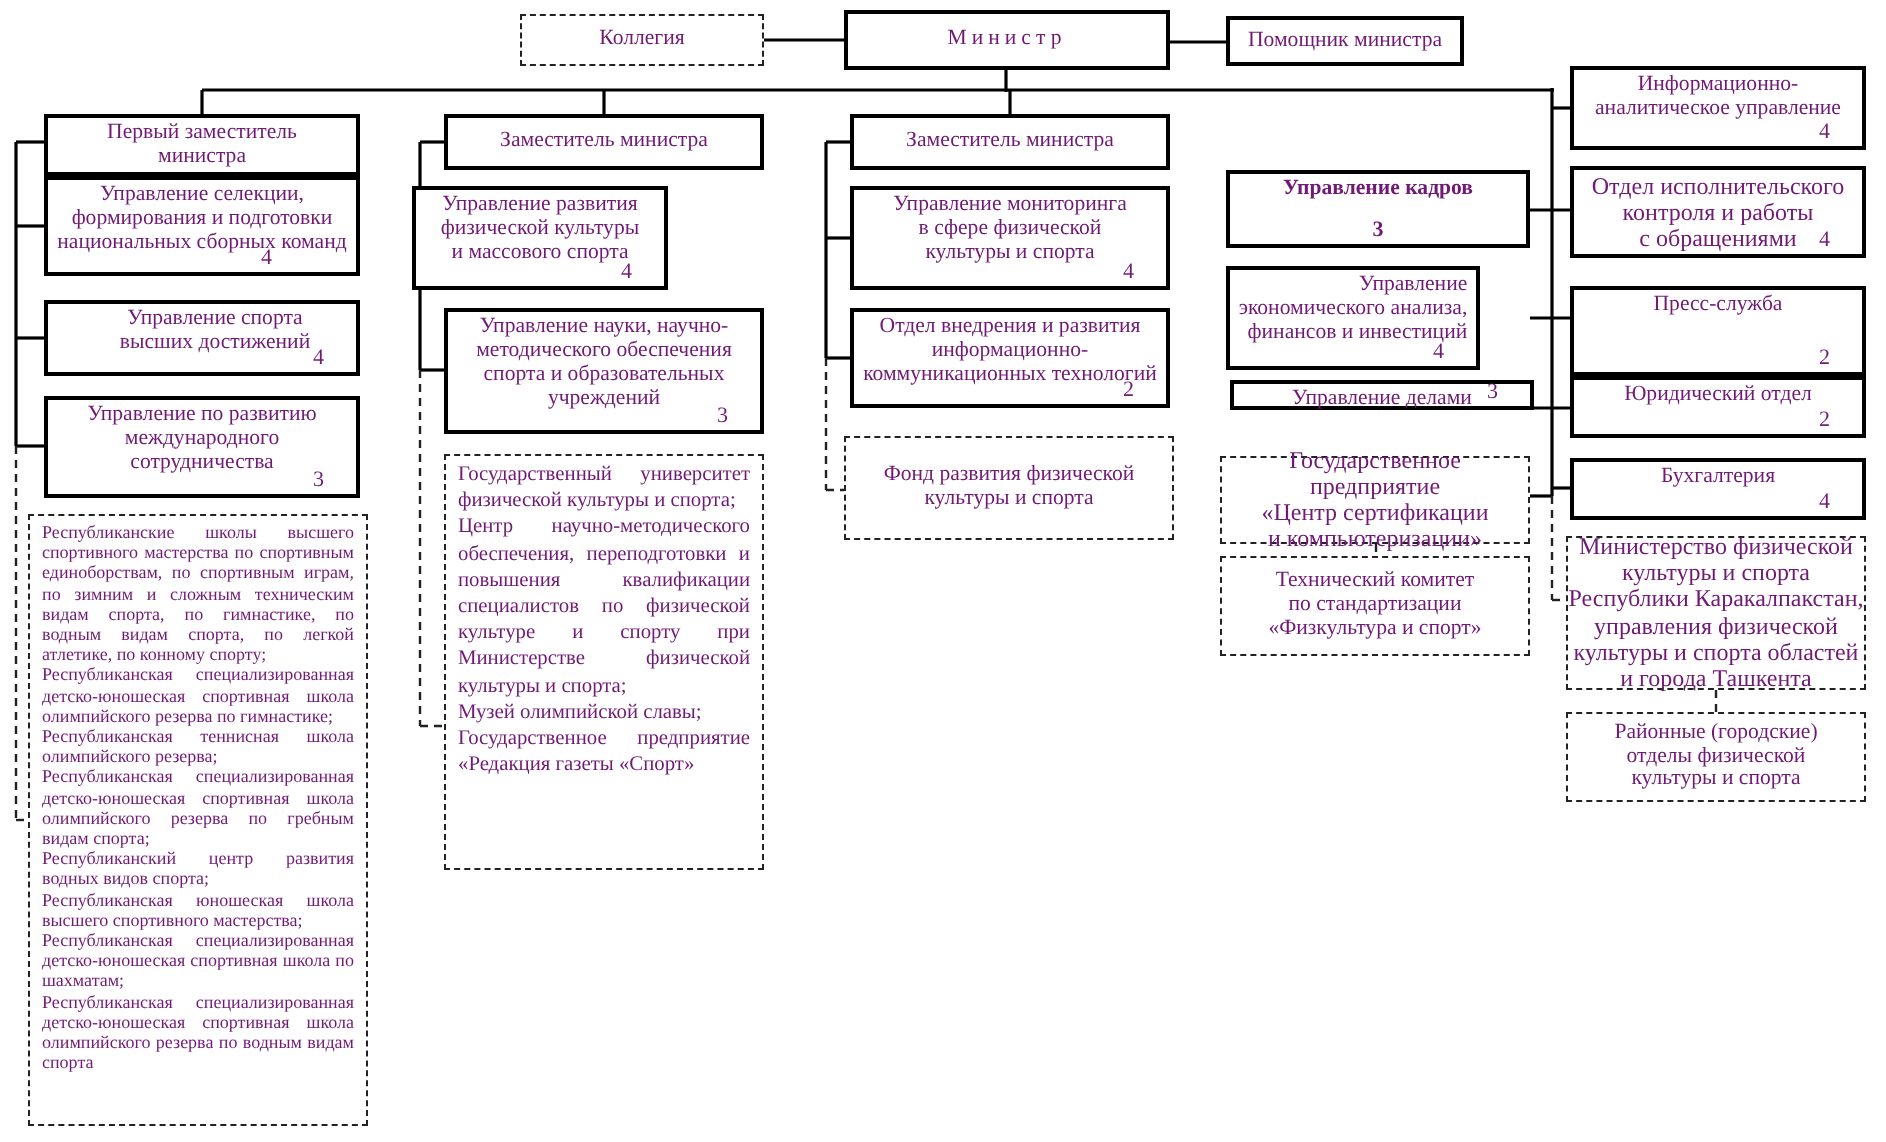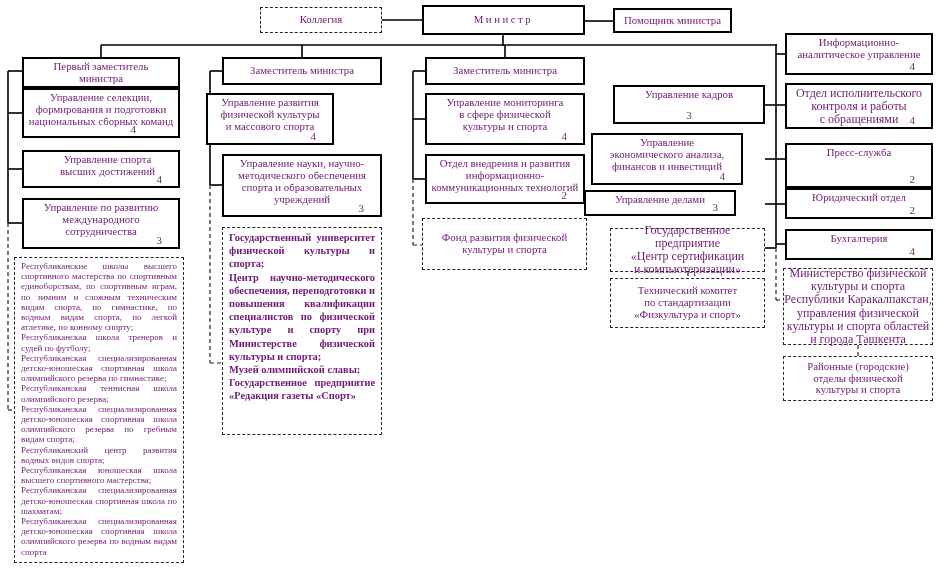--- a/index.html
+++ b/index.html
@@ -13,21 +13,21 @@
   .lbl{white-space:pre-line;font-size:10.8px;line-height:1.1;padding-top:2px;}
   .vcenter{justify-content:center;}
   .vcenter .lbl{padding-top:0;}
   .sp .lbl{letter-spacing:2.5px;}
   .cnt{position:absolute;right:16px;bottom:1px;font-size:11px;}
   .cnt-mid{right:42px;}
   .cnt-c{right:auto;left:50%;transform:translateX(-50%);}
   .list{display:block;text-align:justify;padding:3px 6px;}
   .list .list-item{text-align:justify;}
   .c1list .list-item{font-size:9px;line-height:10.2px;}
-  .c2list .list-item{font-size:10.4px;line-height:13.2px;font-weight:bold;}
+  .c2list .list-item{font-size:10.4px;line-height:13.2px;}
   .small .lbl{font-size:12px;}
 </style>
 </head>
 <body>
 
 <div class="canvas">
 
   <svg class="wires" viewBox="0 0 943 571">
     <g stroke="#000" stroke-width="1.6" fill="none">
       <line x1="382" y1="20" x2="422" y2="20"></line>
@@ -102,21 +102,20 @@
     <span class="cnt">4</span>
   </div>
   <div class="box solid" style="left:22px;top:198px;width:158px;height:51px;">
     <span class="lbl">Управление по развитию
 международного
 сотрудничества</span>
     <span class="cnt">3</span>
   </div>
   <div class="box dashedb list c1list" style="left:14px;top:257px;width:170px;height:306px;">
       <div class="list-item">Республиканские школы высшего спортивного мастерства по спортивным единоборствам, по спортивным играм, по зимним и сложным техническим видам спорта, по гимнастике, по водным видам спорта, по легкой атлетике, по конному спорту;</div>
-      <div class="list-item">Республиканская школа тренеров и судей по футболу;</div>
       <div class="list-item">Республиканская специализированная детско-юношеская спортивная школа олимпийского резерва по гимнастике;</div>
       <div class="list-item">Республиканская теннисная школа олимпийского резерва;</div>
       <div class="list-item">Республиканская специализированная детско-юношеская спортивная школа олимпийского резерва по гребным видам спорта;</div>
       <div class="list-item">Республиканский центр развития водных видов спорта;</div>
       <div class="list-item">Республиканская юношеская школа высшего спортивного мастерства;</div>
       <div class="list-item">Республиканская специализированная детско-юношеская спортивная школа по шахматам;</div>
       <div class="list-item">Республиканская специализированная детско-юношеская спортивная школа олимпийского резерва по водным видам спорта</div>
     </div>
 
   <div class="box solid vcenter" style="left:222px;top:57px;width:160px;height:28px;">
@@ -155,31 +154,31 @@
     <span class="lbl">Отдел внедрения и развития
 информационно-
 коммуникационных технологий</span>
     <span class="cnt">2</span>
   </div>
   <div class="box dashedb vcenter" style="left:422px;top:218px;width:165px;height:52px;">
     <span class="lbl">Фонд развития физической
 культуры и спорта</span>
   </div>
 
-  <div class="box solid" style="left:613px;top:85px;width:152px;height:39px;">
+  <div class="box solid" style="left:613px;top:85px;width:152px;height:39px;font-weight:bold;">
     <span class="lbl">Управление кадров</span>
     <span class="cnt cnt-c">3</span>
   </div>
-  <div class="box solid" style="left:591px;top:133px;width:152px;height:52px;">
+  <div class="box solid" style="left:613px;top:133px;width:127px;height:52px;text-align:right;">
     <span class="lbl">Управление
 экономического анализа,
 финансов и инвестиций</span>
     <span class="cnt">4</span>
   </div>
-  <div class="box solid" style="left:584px;top:190px;width:152px;height:26px;">
+  <div class="box solid" style="left:615px;top:190px;width:152px;height:15px;">
     <span class="lbl">Управление делами</span>
     <span class="cnt">3</span>
   </div>
   <div class="box dashedb vcenter" style="left:610px;top:278px;width:155px;height:50px;">
     <span class="lbl">Технический комитет
 по стандартизации
 «Физкультура и спорт»</span>
   </div>
   <div class="box dashedb vcenter small" style="left:610px;top:228px;width:155px;height:44px;">
     <span class="lbl">Государственное предприятие

